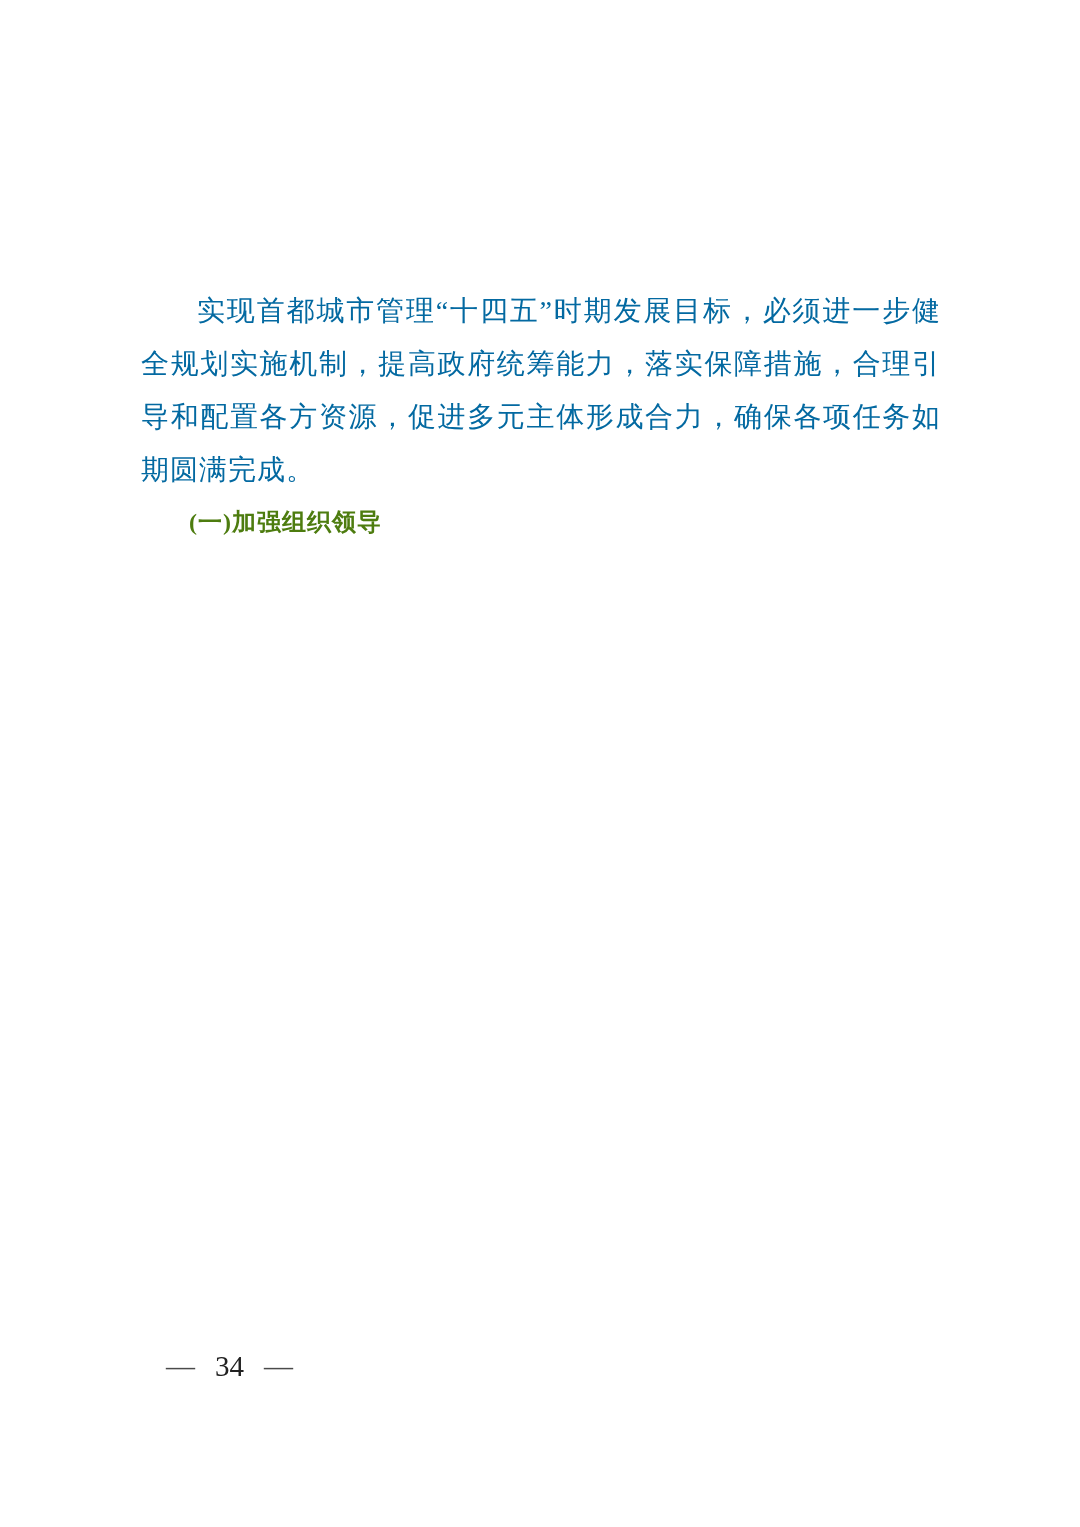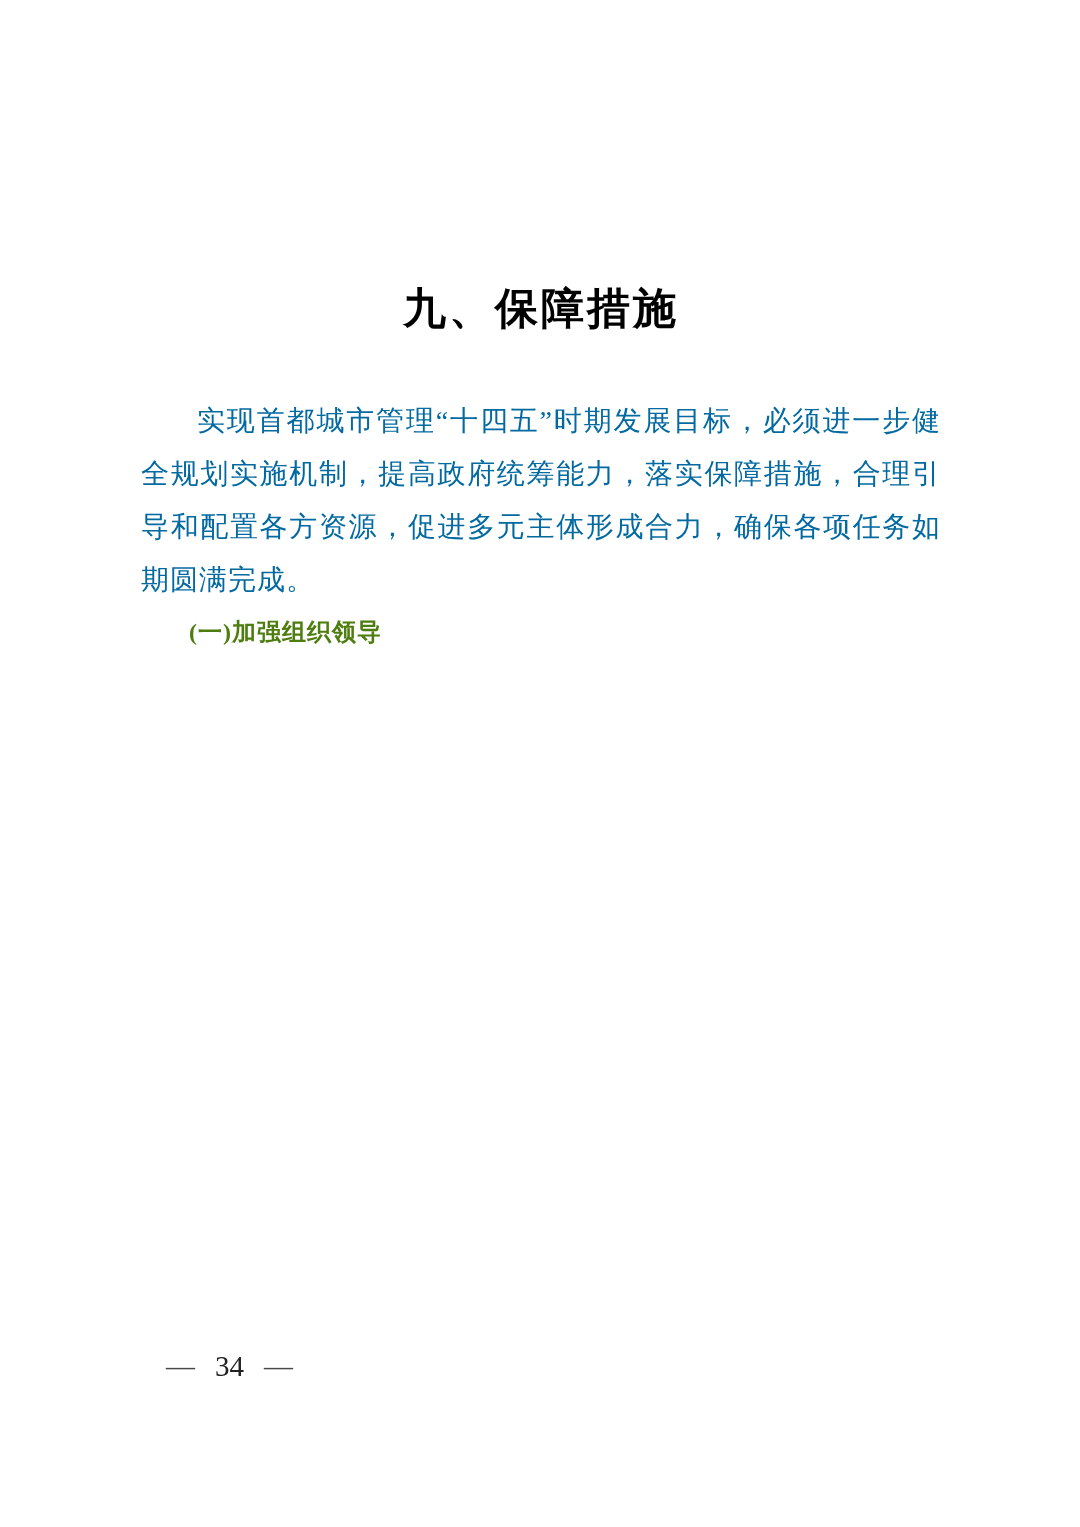--- a/index.html
+++ b/index.html
@@ -63,21 +63,20 @@
     color: #222222;
     font-family: "Liberation Serif", "DejaVu Serif", serif;
   }
 </style>
 </head>
 <body>
 
 <div class="page">
 
   <div class="content">
-    <h1 class="doc-title">九、保障措施</h1>
 
     <p class="para">实现首都城市管理“十四五”时期发展目标，必须进一步健全规划实施机制，提高政府统筹能力，落实保障措施，合理引导和配置各方资源，促进多元主体形成合力，确保各项任务如期圆满完成。</p>
 
     <p class="section-heading">(一)加强组织领导</p>
 
 
 
   </div>
 
   <div class="footer">

